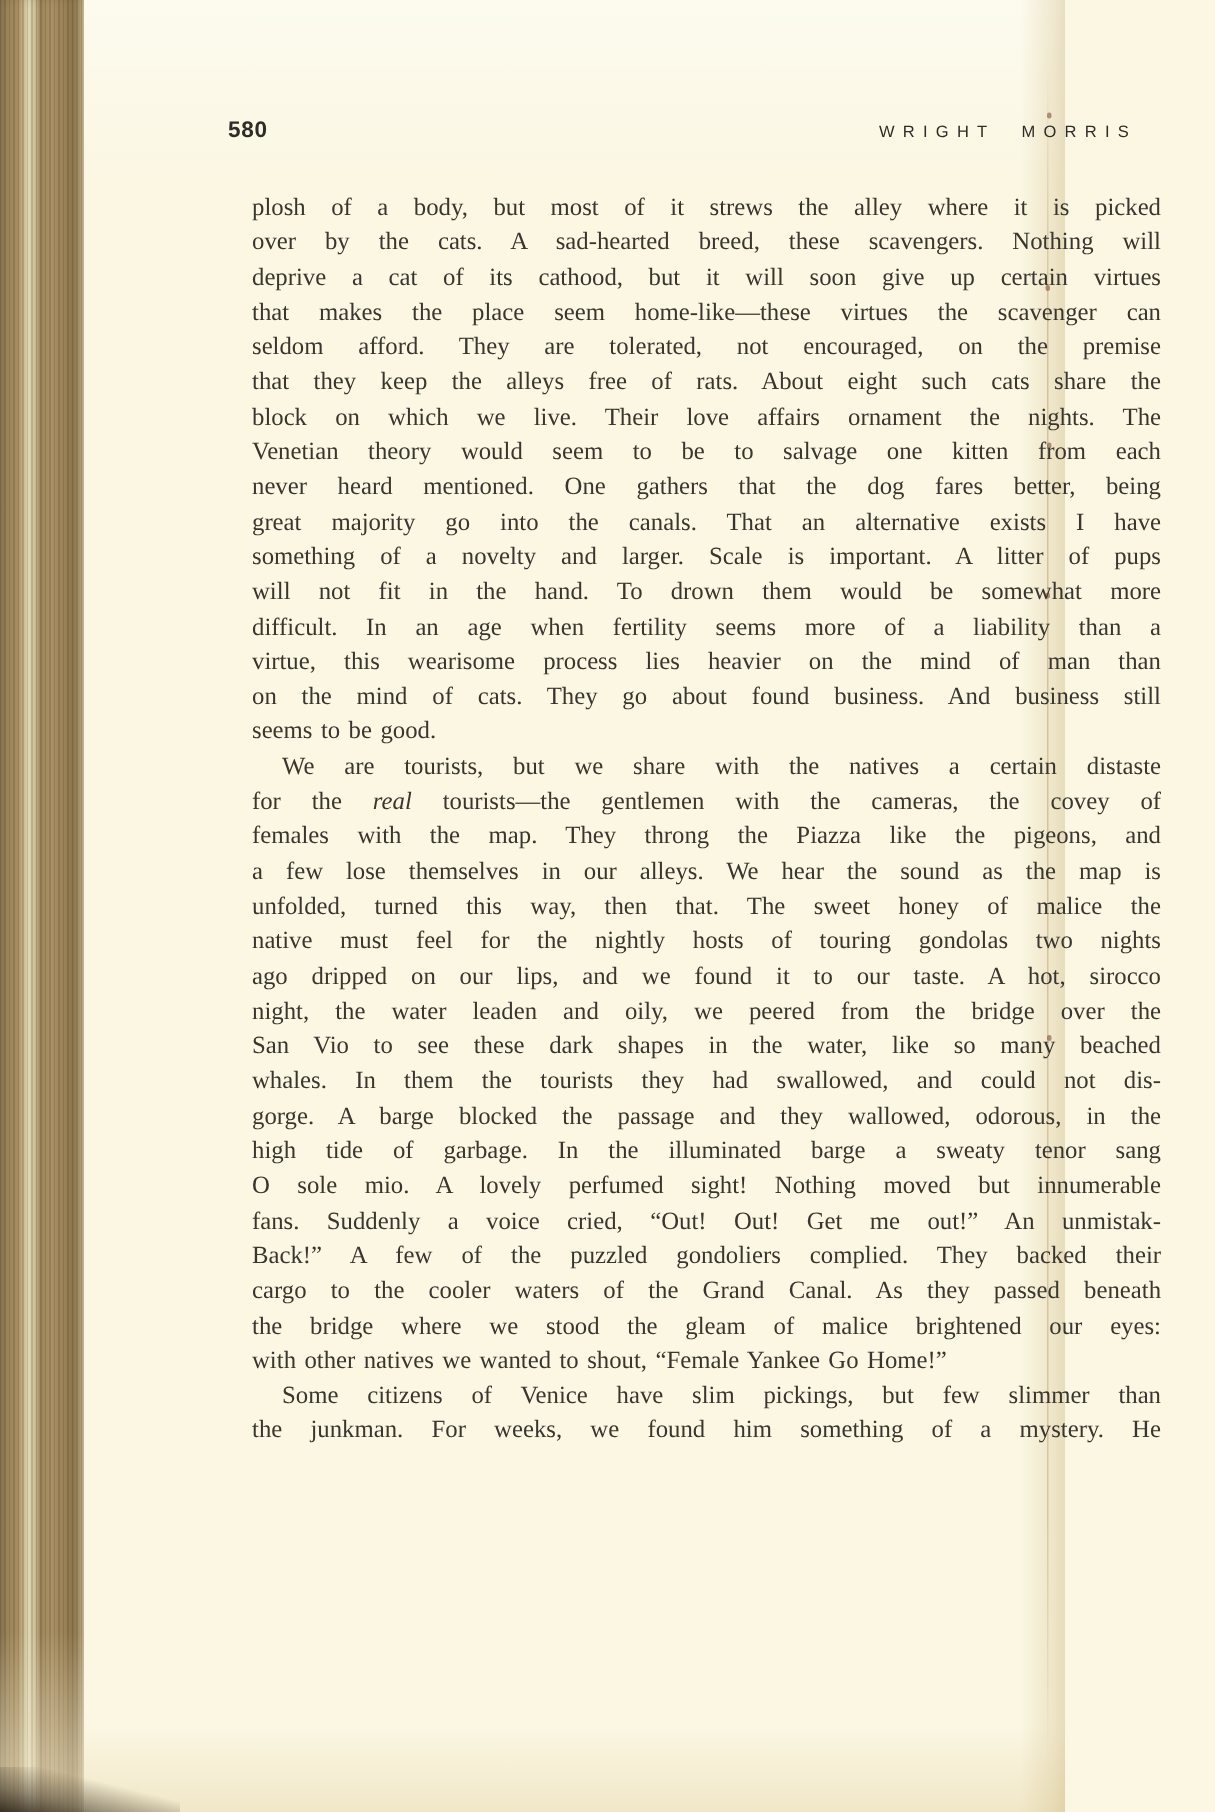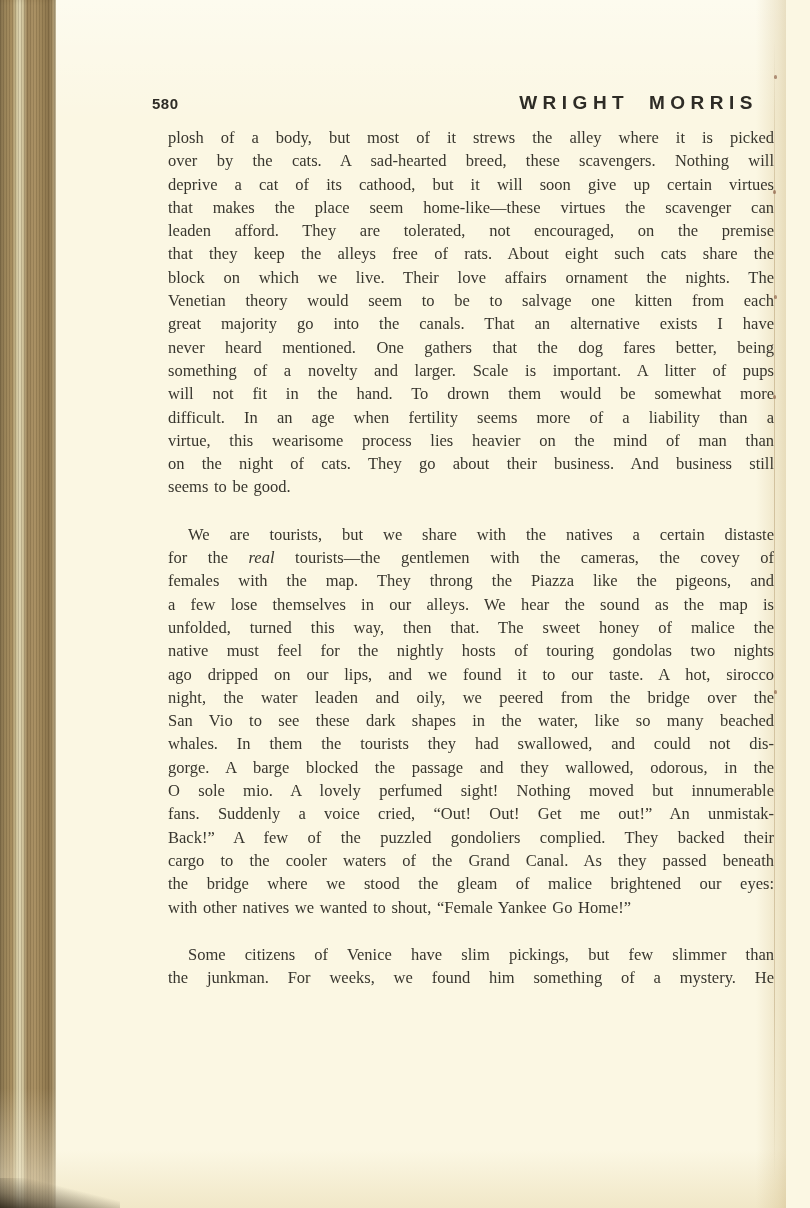--- a/index.html
+++ b/index.html
@@ -2,21 +2,21 @@
 <html><head>
 <meta charset="utf-8">
 <style>
   html, body { margin: 0; padding: 0; }
   body {
     width: 810px; height: 1208px; overflow: hidden;
     font-family: "Liberation Serif", serif;
     background: #fbf7e3;
   }
   .scan {
-    position: relative; width: 786px; height: 1208px;
+    position: relative; width: 710px; height: 1208px;
     background:
       linear-gradient(to bottom, rgba(255,255,250,0.5) 0, rgba(255,255,250,0) 120px),
       linear-gradient(to bottom, rgba(226,206,152,0) 1150px, rgba(222,202,148,0.35) 1208px),
       #fbf7e3;
   }
   
   .binding {
     position: absolute; left: 0; top: 0; bottom: 0; width: 56px;
     background:
       repeating-linear-gradient(90deg, rgba(60,45,20,0.18) 0 1px, rgba(255,255,255,0) 1px 3px),
@@ -51,31 +51,31 @@
   .speck-5 { right: 9px;  top: 690px; }
 
   
   .page-header {
     position: absolute; left: 152px; top: 78px; width: 606px;
     display: flex; justify-content: space-between; align-items: baseline;
     font-family: "Liberation Sans", sans-serif;
     color: #2e2c26;
   }
   .page-number { font-size: 15px; font-weight: bold; letter-spacing: 0.5px; }
-  .running-head { font-size: 19px; font-weight: bold; letter-spacing: 5.5px; word-spacing: 9px; margin-top: 14px; }
+  .running-head { font-size: 11px; font-weight: normal; letter-spacing: 5.5px; word-spacing: 9px; }
 
   
   .text-block {
     position: absolute; left: 168px; top: 126px; width: 606px;
     font-size: 16.5px; line-height: 23.3px;
     color: #38362e;
     word-spacing: 1.5px;
   }
   .paragraph { margin: 0; }
-  .paragraph + .paragraph { margin-top: 24px; }
+  .paragraph + .paragraph { }
   .paragraph.indent .line:first-child { text-indent: 20px; }
   .line { text-align: justify; text-align-last: justify; }
   .line.no-j { text-align-last: left; font-family: Liberation Serif, serif; }
   .line em { }
 </style>
 </head>
 <body>
 
 <div class="scan">
 
@@ -95,45 +95,46 @@
     <span class="page-number">580</span>
     <span class="running-head">WRIGHT MORRIS</span>
   </div>
 
   <div class="text-block">
       <div class="paragraph">
         <div class="line">plosh of a body, but most of it strews the alley where it is picked</div>
         <div class="line">over by the cats. A sad-hearted breed, these scavengers. Nothing will</div>
         <div class="line">deprive a cat of its cathood, but it will soon give up certain virtues</div>
         <div class="line">that makes the place seem home-like—these virtues the scavenger can</div>
-        <div class="line">leaden afford. They are tolerated, not encouraged, on the premise</div>
+        <div class="line">seldom afford. They are tolerated, not encouraged, on the premise</div>
         <div class="line">that they keep the alleys free of rats. About eight such cats share the</div>
         <div class="line">block on which we live. Their love affairs ornament the nights. The</div>
         <div class="line">Venetian theory would seem to be to salvage one kitten from each</div>
+        <div class="line">never heard mentioned. One gathers that the dog fares better, being</div>
         <div class="line">great majority go into the canals. That an alternative exists I have</div>
-        <div class="line">never heard mentioned. One gathers that the dog fares better, being</div>
         <div class="line">something of a novelty and larger. Scale is important. A litter of pups</div>
         <div class="line">will not fit in the hand. To drown them would be somewhat more</div>
         <div class="line">difficult. In an age when fertility seems more of a liability than a</div>
         <div class="line">virtue, this wearisome process lies heavier on the mind of man than</div>
-        <div class="line">on the night of cats. They go about their business. And business still</div>
+        <div class="line">on the mind of cats. They go about found business. And business still</div>
         <div class="line no-j">seems to be good.</div>
       </div>
       <div class="paragraph indent">
         <div class="line">We are tourists, but we share with the natives a certain distaste</div>
         <div class="line">for the <em>real</em> tourists—the gentlemen with the cameras, the covey of</div>
         <div class="line">females with the map. They throng the Piazza like the pigeons, and</div>
         <div class="line">a few lose themselves in our alleys. We hear the sound as the map is</div>
         <div class="line">unfolded, turned this way, then that. The sweet honey of malice the</div>
         <div class="line">native must feel for the nightly hosts of touring gondolas two nights</div>
         <div class="line">ago dripped on our lips, and we found it to our taste. A hot, sirocco</div>
         <div class="line">night, the water leaden and oily, we peered from the bridge over the</div>
         <div class="line">San Vio to see these dark shapes in the water, like so many beached</div>
         <div class="line">whales. In them the tourists they had swallowed, and could not dis-</div>
         <div class="line">gorge. A barge blocked the passage and they wallowed, odorous, in the</div>
+        <div class="line">high tide of garbage. In the illuminated barge a sweaty tenor sang</div>
         <div class="line">O sole mio. A lovely perfumed sight! Nothing moved but innumerable</div>
         <div class="line">fans. Suddenly a voice cried, “Out! Out! Get me out!” An unmistak-</div>
         <div class="line">Back!” A few of the puzzled gondoliers complied. They backed their</div>
         <div class="line">cargo to the cooler waters of the Grand Canal. As they passed beneath</div>
         <div class="line">the bridge where we stood the gleam of malice brightened our eyes:</div>
         <div class="line no-j">with other natives we wanted to shout, “Female Yankee Go Home!”</div>
       </div>
       <div class="paragraph indent">
         <div class="line">Some citizens of Venice have slim pickings, but few slimmer than</div>
         <div class="line">the junkman. For weeks, we found him something of a mystery. He</div>

